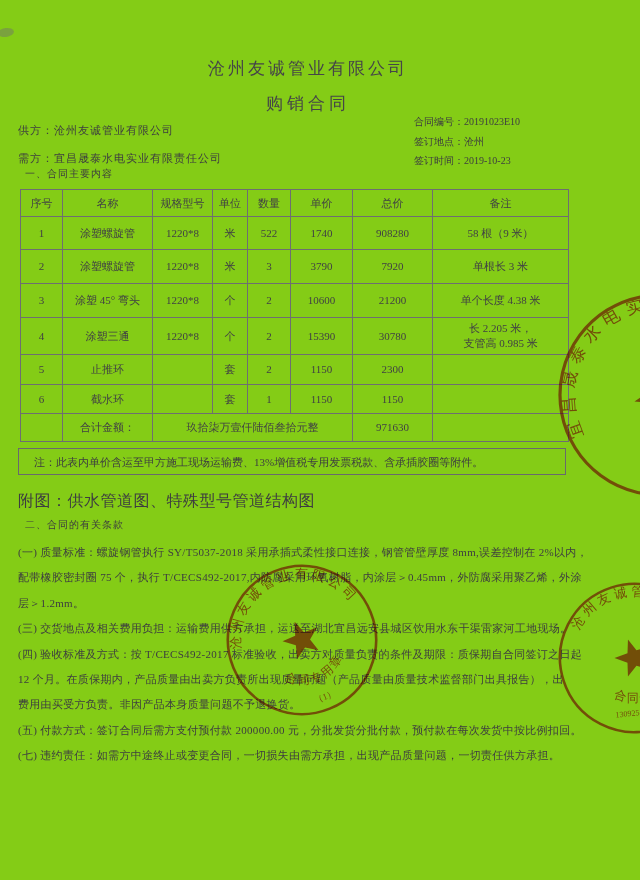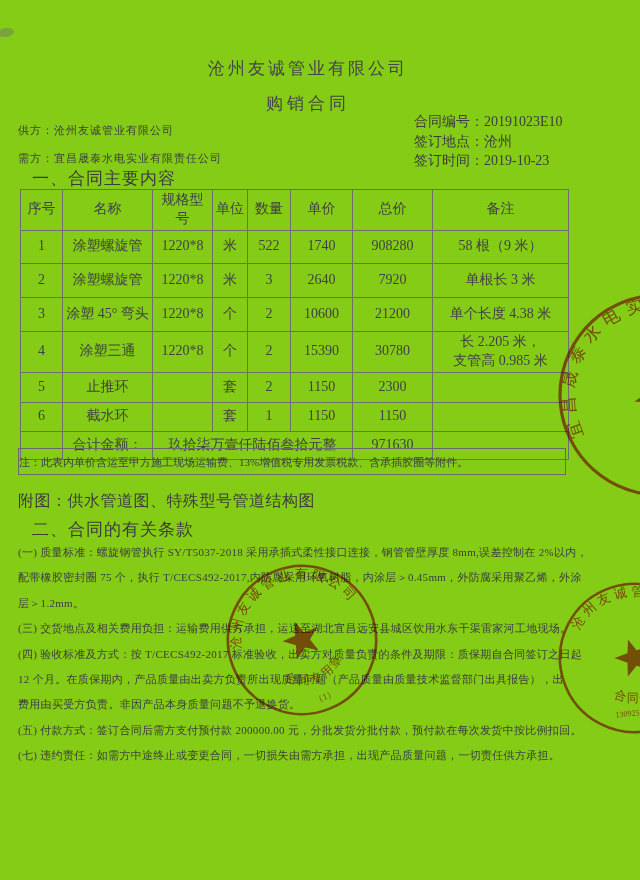--- a/index.html
+++ b/index.html
@@ -9,43 +9,43 @@
     font-family:"Liberation Serif","DejaVu Serif",serif;
     color:#3a3a3c;
   }
   .smudge{position:absolute;left:-2px;top:28px;width:16px;height:9px;background:#6f6f6f;opacity:.45;border-radius:50%;transform:rotate(-8deg);}
   .title{position:absolute;left:0;width:616px;text-align:center;font-size:17px;color:#454548;}
   .title.main{top:57px;letter-spacing:3px;}
   .title.sub{top:92px;letter-spacing:4px;}
   .party{position:absolute;left:18px;font-size:11px;letter-spacing:1px;color:#3d3d40;}
   .party.supplier{top:123px;}
   .party.buyer{top:151px;}
-  .meta{position:absolute;left:414px;font-size:14px;color:#3d3d40;}
+  .meta{position:absolute;left:414px;font-size:10px;color:#3d3d40;}
   .meta .mrow{height:19.5px;line-height:19.5px;}
   .meta{top:112px;}
-  .sec-heading{position:absolute;left:32px;font-size:17px;color:#3c3c3f;letter-spacing:1px;}
+  .sec-heading{position:absolute;left:25px;font-size:10px;color:#3c3c3f;letter-spacing:1px;}
   #sec1-heading{top:167px;}
   table.items{
     position:absolute;left:20px;top:189px;width:548px;
     border-collapse:collapse;table-layout:fixed;
-    font-size:14px;color:#414144;
+    font-size:11px;color:#414144;
   }
   table.items th,table.items td{
     border:1px solid #6e6e70;text-align:center;vertical-align:middle;
     padding:1px 2px;font-weight:normal;white-space:pre-line;line-height:1.35;
   }
   table.items{border:1.5px solid #5d5d60;}
   tr.h-row{height:27px;}
   tr.r0{height:33px;}  tr.r1{height:34px;} tr.r2{height:34px;}
   tr.r3{height:37px;}  tr.r4{height:30px;} tr.r5{height:29px;}
   tr.total-row{height:28px;}
   .note-box{
     position:absolute;left:18px;top:448px;width:548px;height:27px;
     border:1px solid #69696c;font-size:11px;color:#3d3d40;
-    line-height:27px;padding-left:0;box-sizing:border-box;white-space:nowrap;overflow:hidden;
+    line-height:27px;padding-left:15px;box-sizing:border-box;white-space:nowrap;overflow:hidden;
   }
   .attachment{position:absolute;left:18px;top:491px;font-size:16px;color:#3d3d40;letter-spacing:.5px;}
   #sec2-heading{top:518px;}
   .clauses{position:absolute;left:18px;top:540px;width:606px;font-size:11px;color:#3d3d40;}
   .clause div{line-height:25.4px;letter-spacing:.3px;white-space:nowrap;}
   .clause:nth-child(4) div:not(:first-child){padding-left:30px;}
   .clause:nth-child(1) div:not(:first-child){padding-left:0;}
   .stamp{position:absolute;mix-blend-mode:multiply;opacity:.85;}
   .stamp text{font-family:"Liberation Serif","DejaVu Serif",serif;}
 </style>
@@ -106,21 +106,21 @@
           <td>1740</td>
           <td>908280</td>
           <td>58 根（9 米）</td>
         </tr>
         <tr class="r1">
           <td>2</td>
           <td>涂塑螺旋管</td>
           <td>1220*8</td>
           <td>米</td>
           <td>3</td>
-          <td>2640</td>
+          <td>3790</td>
           <td>7920</td>
           <td>单根长 3 米</td>
         </tr>
         <tr class="r2">
           <td>3</td>
           <td>涂塑 45° 弯头</td>
           <td>1220*8</td>
           <td>个</td>
           <td>2</td>
           <td>10600</td>

